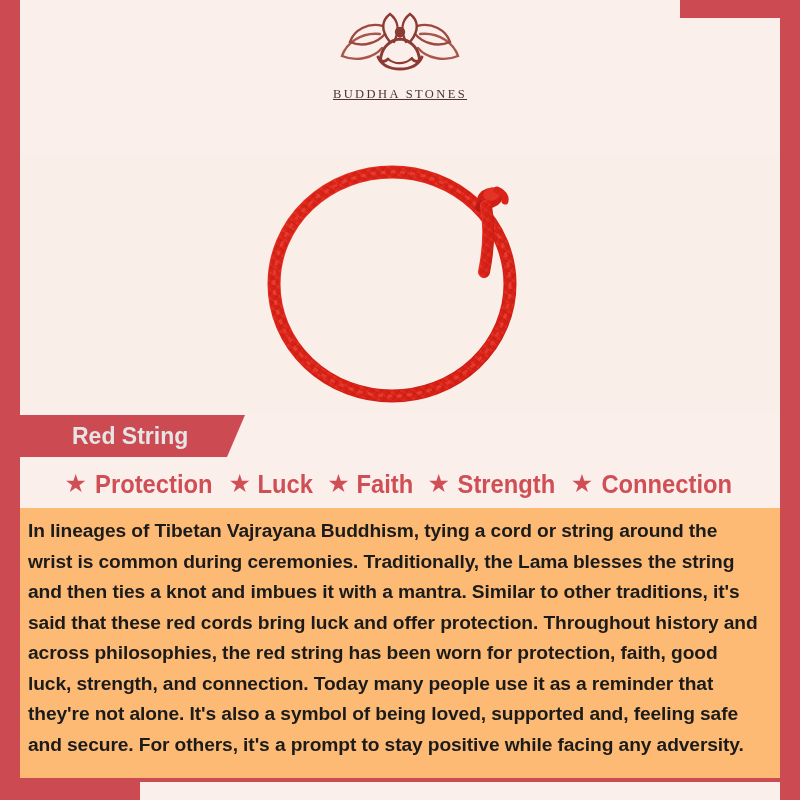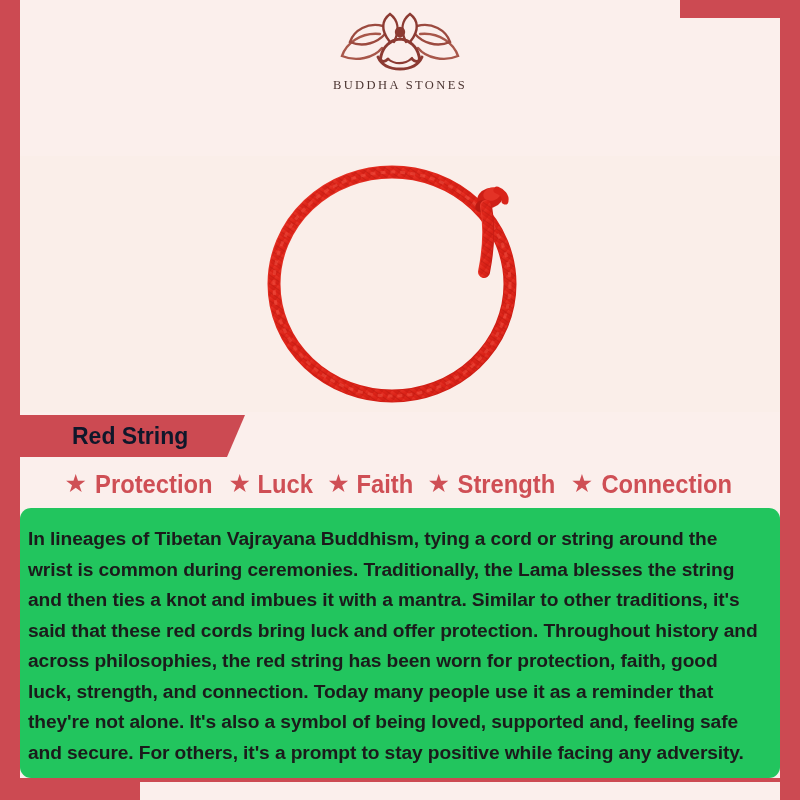--- a/index.html
+++ b/index.html
@@ -47,26 +47,27 @@
     top: 12px;
     width: 800px;
     height: 86px;
     display: flex;
     flex-direction: column;
     align-items: center;
     justify-content: flex-start;
   }
   .logo-mark { display: block; }
   .logo-text {
-    margin-top: 0;
+    margin-top: 9px;
     font-family: "Liberation Serif", serif;
     font-size: 12.5px;
     letter-spacing: 2.4px;
     color: #4a3330;
     font-weight: 400;
+    text-decoration: underline;
   }
 
   
   .title-band {
     position: absolute;
     left: 155px;
     top: 104px;
     width: 500px;
     height: 52px;
     background: #fdf6f3;
@@ -110,21 +111,21 @@
     width: 225px;
     background: #cc4a52;
     clip-path: polygon(0 0, 100% 0, 92% 100%, 0 100%);
     display: flex;
     align-items: center;
   }
   .label-text {
     font-family: "Liberation Sans Narrow", "Liberation Sans", sans-serif;
     font-weight: bold;
     font-size: 23px;
-    color: #0f172a;
+    color: #e5e5e5;
     margin-left: 52px;
     white-space: nowrap;
     letter-spacing: 0px;
   }
 
   
   .benefits-row {
     position: absolute;
     left: 20px;
     top: 464px;
@@ -158,24 +159,23 @@
     transform: scaleX(0.95);
   }
 
   
   .body-panel {
     position: absolute;
     left: 20px;
     top: 508px;
     width: 760px;
     height: 270px;
-    background: #22c55e;
+    background: #fdba74;
     box-sizing: border-box;
-    padding: 16px 18px 0 8px;
-    border-radius: 11px;
+    padding: 8px 18px 0 8px;
   }
   .body-text {
     font-family: "Liberation Sans", sans-serif;
     font-weight: bold;
     font-size: 19.2px;
     line-height: 30.5px;
     color: #1b1b1b;
     margin: 0;
     text-align: left;
     letter-spacing: -0.1px;

